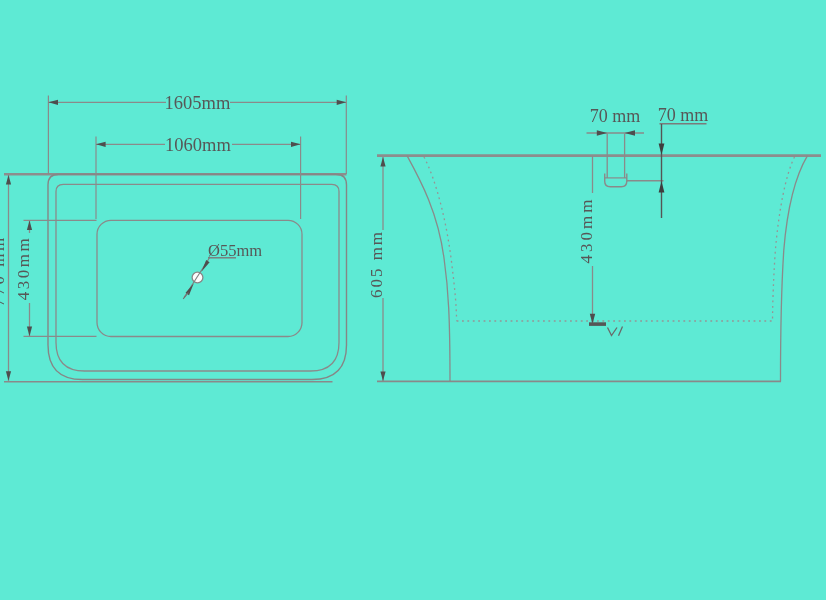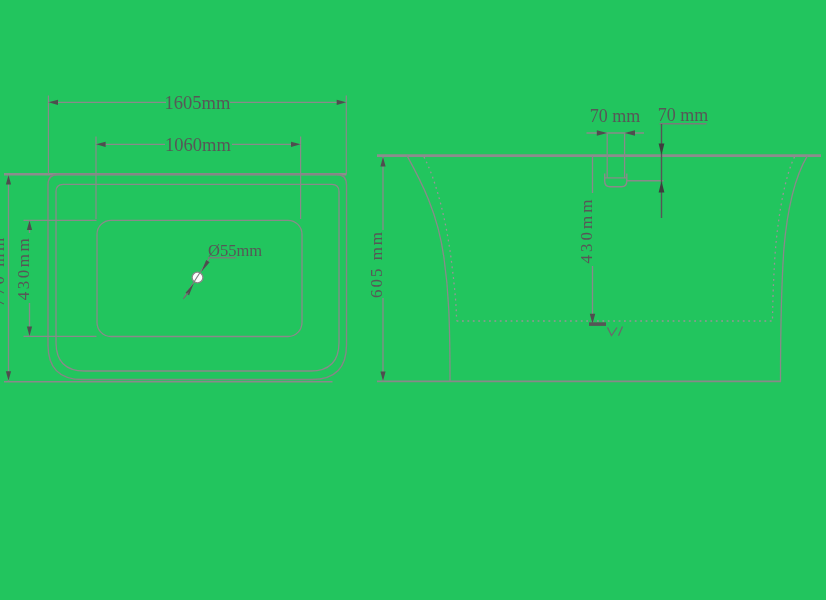--- a/index.html
+++ b/index.html
@@ -1,16 +1,16 @@
 <!DOCTYPE html>
 <html><head>
 <meta charset="utf-8">
 <style>
   html,body{margin:0;padding:0;background:#ffffff;}
-  .page{position:relative;width:826px;height:600px;background:#22c55e;overflow:hidden;
+  .page{position:relative;width:826px;height:600px;background:#5eead4;overflow:hidden;
         font-family:"Liberation Serif",serif;text-decoration:underline;}
   svg{position:absolute;left:0;top:0;filter:blur(0.45px);}
   text{fill:#575757;}
 </style>
 </head>
 <body>
 <div class="page">
 <svg width="826" height="600" viewBox="0 0 826 600">
 
   <line x1="4" y1="174.3" x2="346.5" y2="174.3" stroke="#8d8d8d" stroke-width="2.6"></line>

